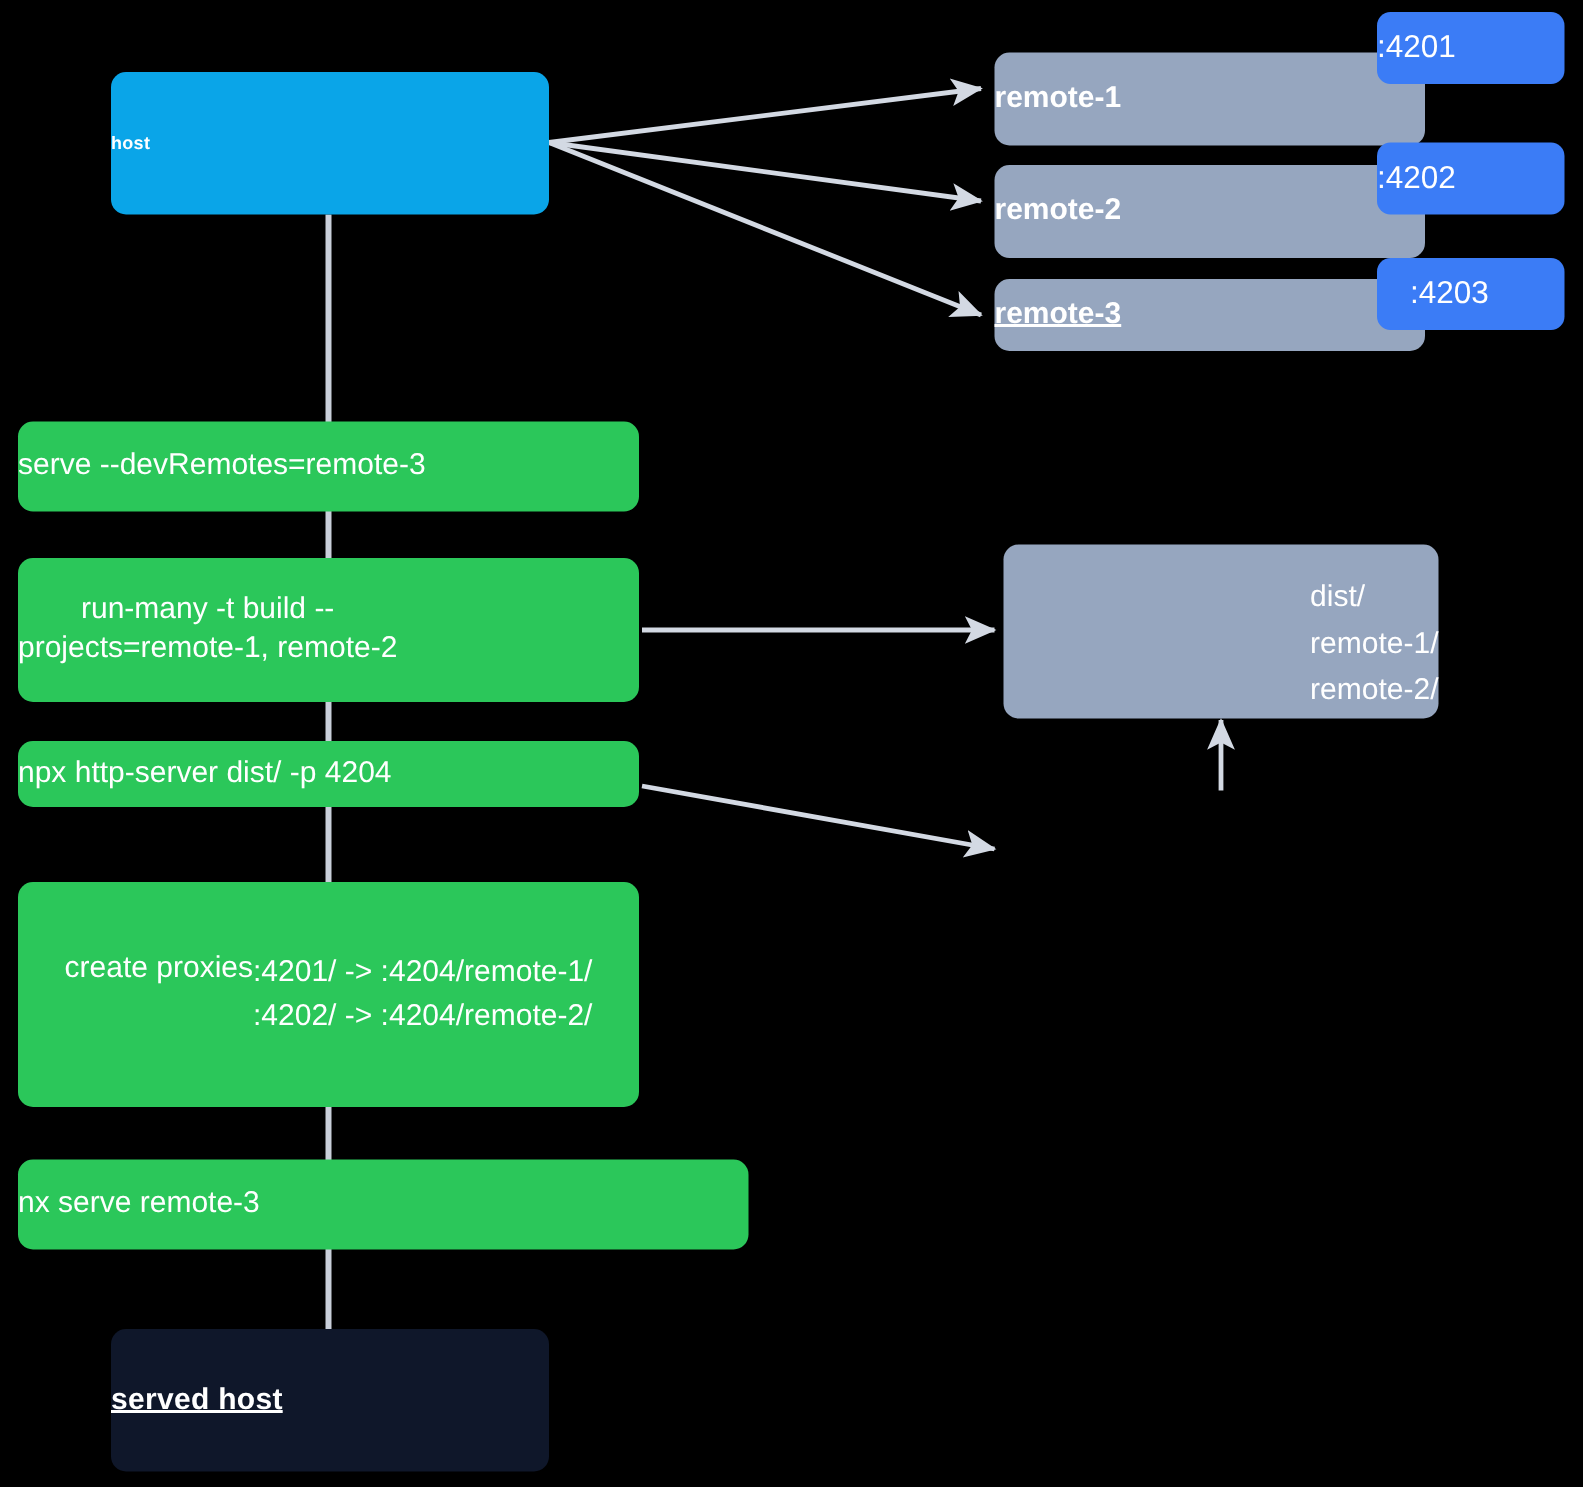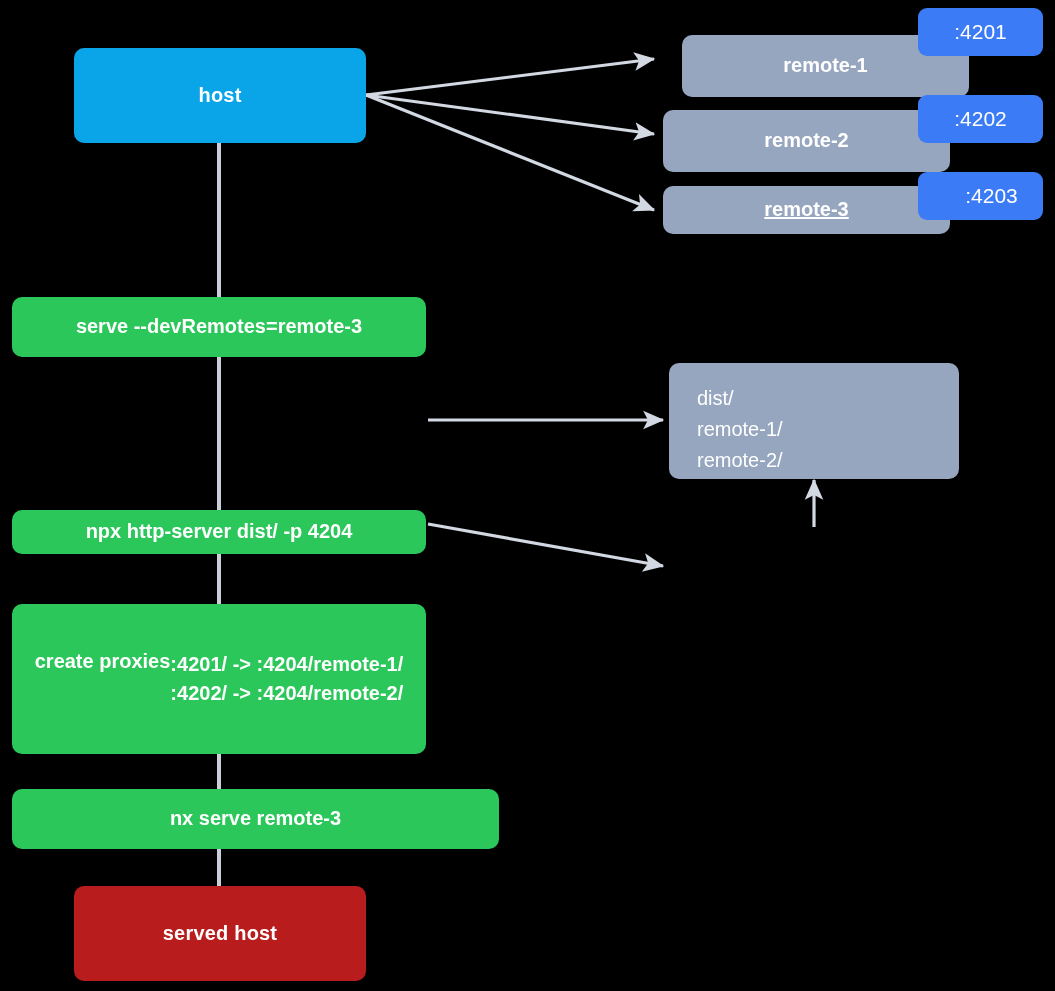--- a/index.html
+++ b/index.html
@@ -16,59 +16,59 @@
     height: 991px;
     background: #000000;
     overflow: hidden;
   }
   .node {
     position: absolute;
     box-sizing: border-box;
     border-radius: 10px;
     display: flex;
     align-items: center;
-    justify-content: center;
+    justify-content: flex-start;
     text-align: center;
     color: #ffffff;
     line-height: 1.28;
     white-space: pre-line;
   }
   .node-host {
     background: #0aa5e8;
     font-weight: bold;
-    font-size: 20px;
+    font-size: 12px;
     letter-spacing: 0.2px;
   }
   .node-served {
-    background: #b91c1c;
+    background: #0f172a;
     font-weight: bold;
     font-size: 20px;
     letter-spacing: 0.2px;
+    text-decoration: underline;
   }
   .node-cmd {
     background: #2bc75a;
-    font-weight: bold;
+    font-weight: normal;
     font-size: 20px;
-    margin-top: 16px;
   }
   .node-grey {
     background: #96a6bf;
     font-size: 20px;
   }
   .node-grey.bold {
     font-weight: bold;
   }
   .node-badge {
     background: #3b7cf6;
     font-weight: normal;
     font-size: 21px;
     border-radius: 9px;
   }
   .node-dist {
-    justify-content: flex-start;
+    justify-content: flex-end;
     align-items: flex-start;
     text-align: left;
     padding: 20px 0 0 28px;
     font-weight: normal;
     line-height: 1.55;
   }
   .proxies {
     display: flex;
     flex-direction: row;
     align-items: center;
@@ -118,21 +118,21 @@
 
     <path class="edge-line" marker-end="url(#arrow)" d="M428,524 L663,566"></path>
 
     <path class="edge-line" marker-end="url(#arrow)" d="M814,527 L814,480"></path>
   </svg>
 
   <div class="node node-host" style="left:74px; top:48px; width:292px; height:95px;">
     <span>host</span>
   </div>
 
-  <div class="node node-grey bold" style="left:663px; top:35px; width:287px; height:62px;margin-left:19px;">
+  <div class="node node-grey bold" style="left:663px; top:35px; width:287px; height:62px;">
     <span>remote-1</span>
   </div>
   <div class="node node-badge" style="left:918px; top:8px; width:125px; height:48px;">
     <span>:4201</span>
   </div>
 
   <div class="node node-grey bold" style="left:663px; top:110px; width:287px; height:62px;">
     <span>remote-2</span>
   </div>
   <div class="node node-badge" style="left:918px; top:95px; width:125px; height:48px;">
@@ -143,20 +143,24 @@
     <span>remote-3</span>
   </div>
   <div class="node node-badge" style="left:918px; top:172px; width:125px; height:48px;padding-left:22px;">
     <span>:4203</span>
   </div>
 
   <div class="node node-cmd" style="left:12px; top:281px; width:414px; height:60px;">
     <span>serve --devRemotes=remote-3</span>
   </div>
 
+  <div class="node node-cmd" style="left:12px; top:372px; width:414px; height:96px;">
+    <span>run-many -t build --
+projects=remote-1, remote-2</span>
+  </div>
 
   <div class="node node-cmd" style="left:12px; top:494px; width:414px; height:44px;">
     <span>npx http-server dist/ -p 4204</span>
   </div>
 
   <div class="node node-cmd" style="left:12px; top:588px; width:414px; height:150px;">
     <div class="proxies">
       <span class="title">create proxies</span>
       <span class="maps">:4201/ -&gt; :4204/remote-1/
 :4202/ -&gt; :4204/remote-2/</span>

